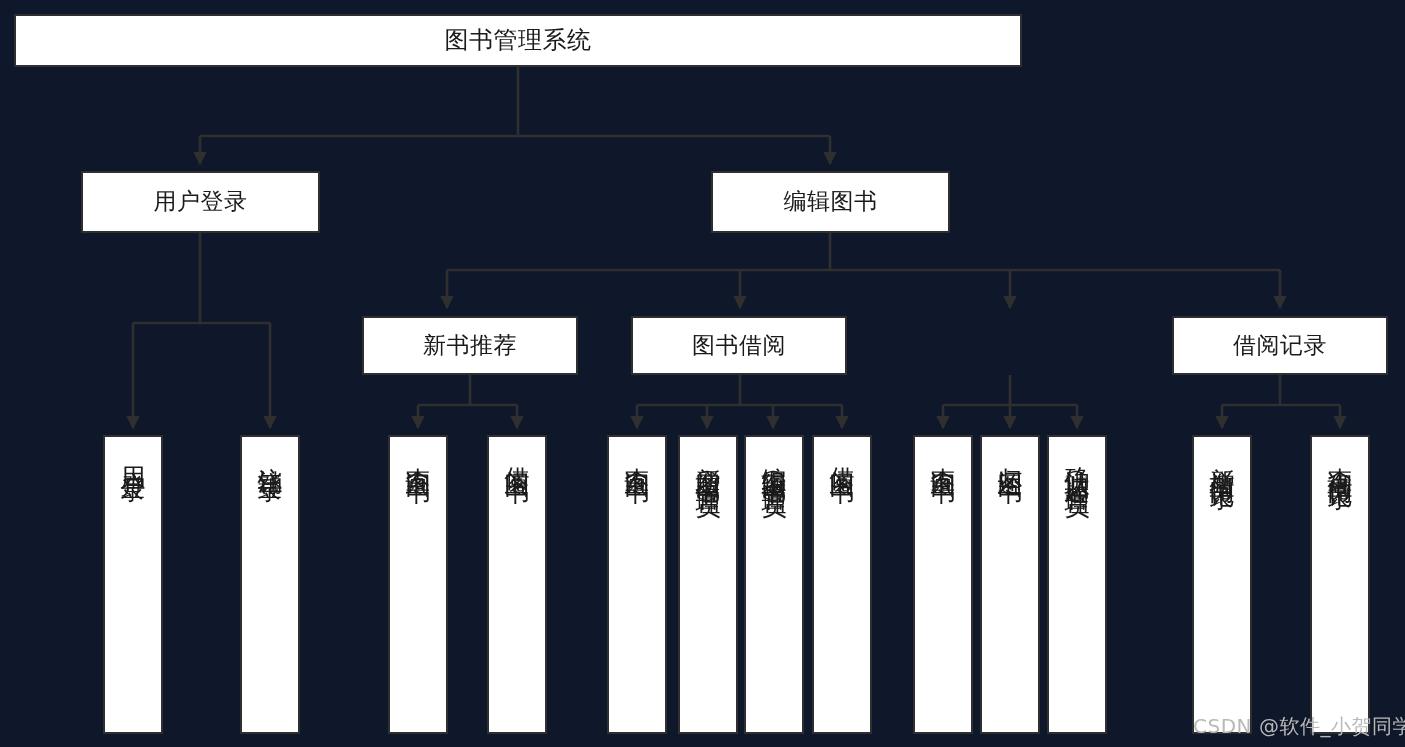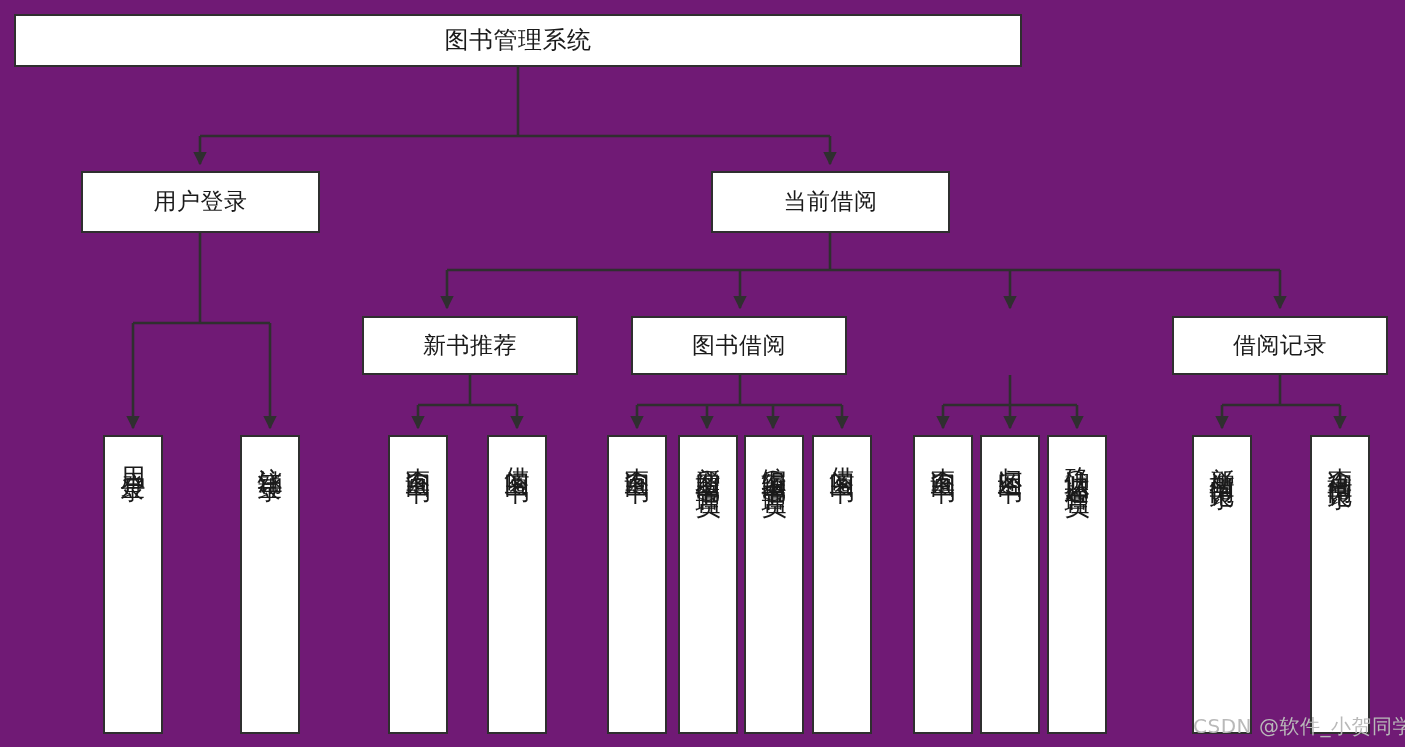--- a/index.html
+++ b/index.html
@@ -8,21 +8,21 @@
     padding: 0;
     background: #ffffff;
   }
   body {
     font-family: "DejaVu Sans", "Liberation Sans", sans-serif;
   }
   #canvas {
     position: relative;
     width: 1405px;
     height: 747px;
-    background: #701a75;
+    background: #0f172a;
     overflow: hidden;
   }
   #edges {
     position: absolute;
     left: 0;
     top: 0;
     width: 1405px;
     height: 747px;
     pointer-events: none;
   }
@@ -133,21 +133,21 @@
 
   <div class="node h root" style="left:14px; top:14px; width:1008px; height:53px;">
     <span class="node-label">图书管理系统</span>
   </div>
 
   <div class="node h" style="left:81px; top:171px; width:239px; height:62px;">
     <span class="node-label">用户登录</span>
   </div>
 
   <div class="node h" style="left:711px; top:171px; width:239px; height:62px;">
-    <span class="node-label">当前借阅</span>
+    <span class="node-label">编辑图书</span>
   </div>
 
   <div class="node h" style="left:362px; top:316px; width:216px; height:59px;">
     <span class="node-label">新书推荐</span>
   </div>
 
   <div class="node h" style="left:631px; top:316px; width:216px; height:59px;">
     <span class="node-label">图书借阅</span>
   </div>
 

